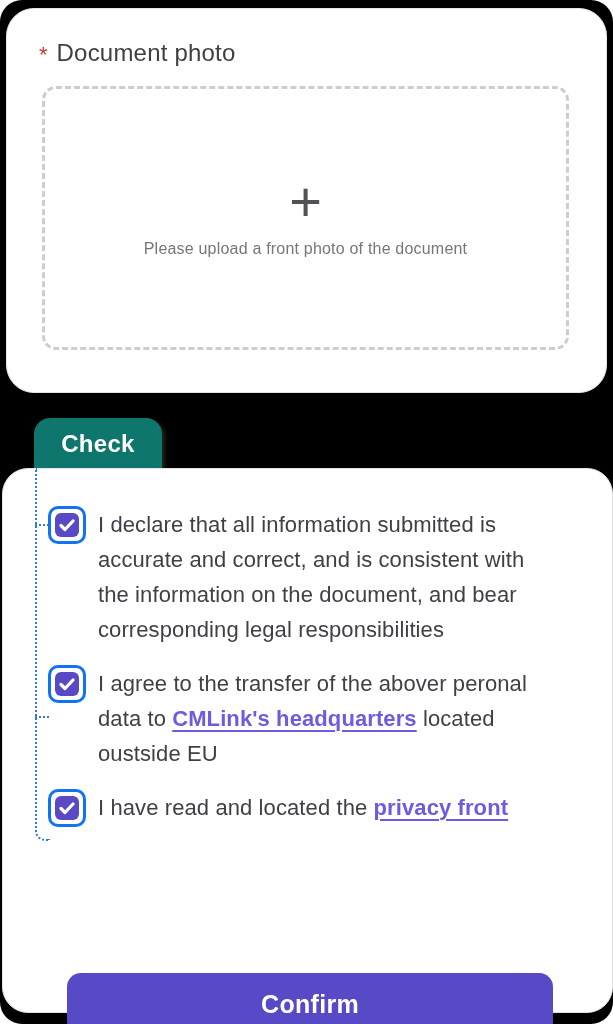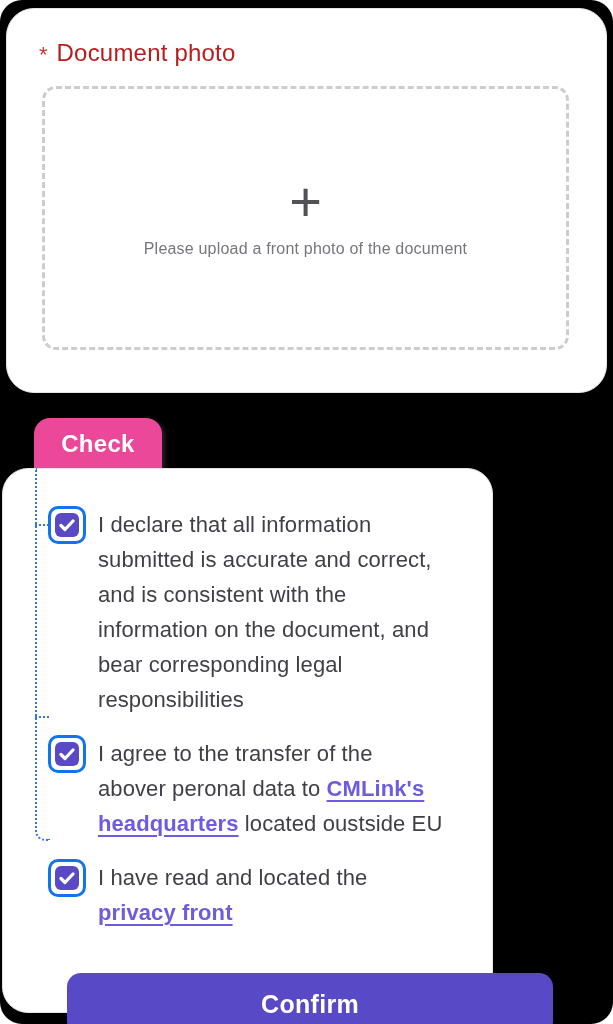--- a/index.html
+++ b/index.html
@@ -28,21 +28,21 @@
   }
   .label-row {
     display: flex; align-items: flex-start;
     margin: 30px 36px 0 32px;
   }
   .required-asterisk {
     color: #c23b33; font-size: 22px; line-height: 26px;
     margin-right: 9px; margin-top: 3px;
   }
   .field-label {
-    font-size: 24px; color: #b91c1c; font-weight: 500;
+    font-size: 24px; color: #404040; font-weight: 500;
     letter-spacing: 0.2px;
     text-align: right;
   }
   .upload-box {
     position: absolute; left: 35px; top: 77px; right: 37px; bottom: 42px;
     border: 3px dashed #cdcdd1;
     border-radius: 14px;
     display: flex; flex-direction: column;
     align-items: center; justify-content: center;
     gap: 14px;
@@ -53,32 +53,32 @@
     line-height: 48px;
   }
   .upload-hint {
     font-size: 16px; color: #75767c; letter-spacing: 0.2px;
   }
 
   
   .check-tab {
     position: absolute; left: 34px; top: 418px;
     width: 128px; height: 51px;
-    background: #ec4899;
+    background: #0f766e;
     border-radius: 16px 16px 0 0;
     display: flex; align-items: center; justify-content: center;
     color: #ffffff; font-size: 24px; font-weight: 700;
     letter-spacing: 0.3px;
     box-shadow: 3px 2px 4px rgba(80,80,80,0.45);
   }
 
   
   .card-bottom {
     position: absolute; left: 2px; top: 468px;
-    width: 491px; height: 545px;
+    width: 611px; height: 545px;
     background: #ffffff;
     border: 1px solid #e4e4e8;
     border-radius: 26px;
   }
   .connector {
     position: absolute; left: 32px; top: -1px;
     width: 15px; height: 373px;
     border-left: 2px dotted #3079e0;
     border-bottom: 2px dotted #3079e0;
     border-bottom-left-radius: 10px;

